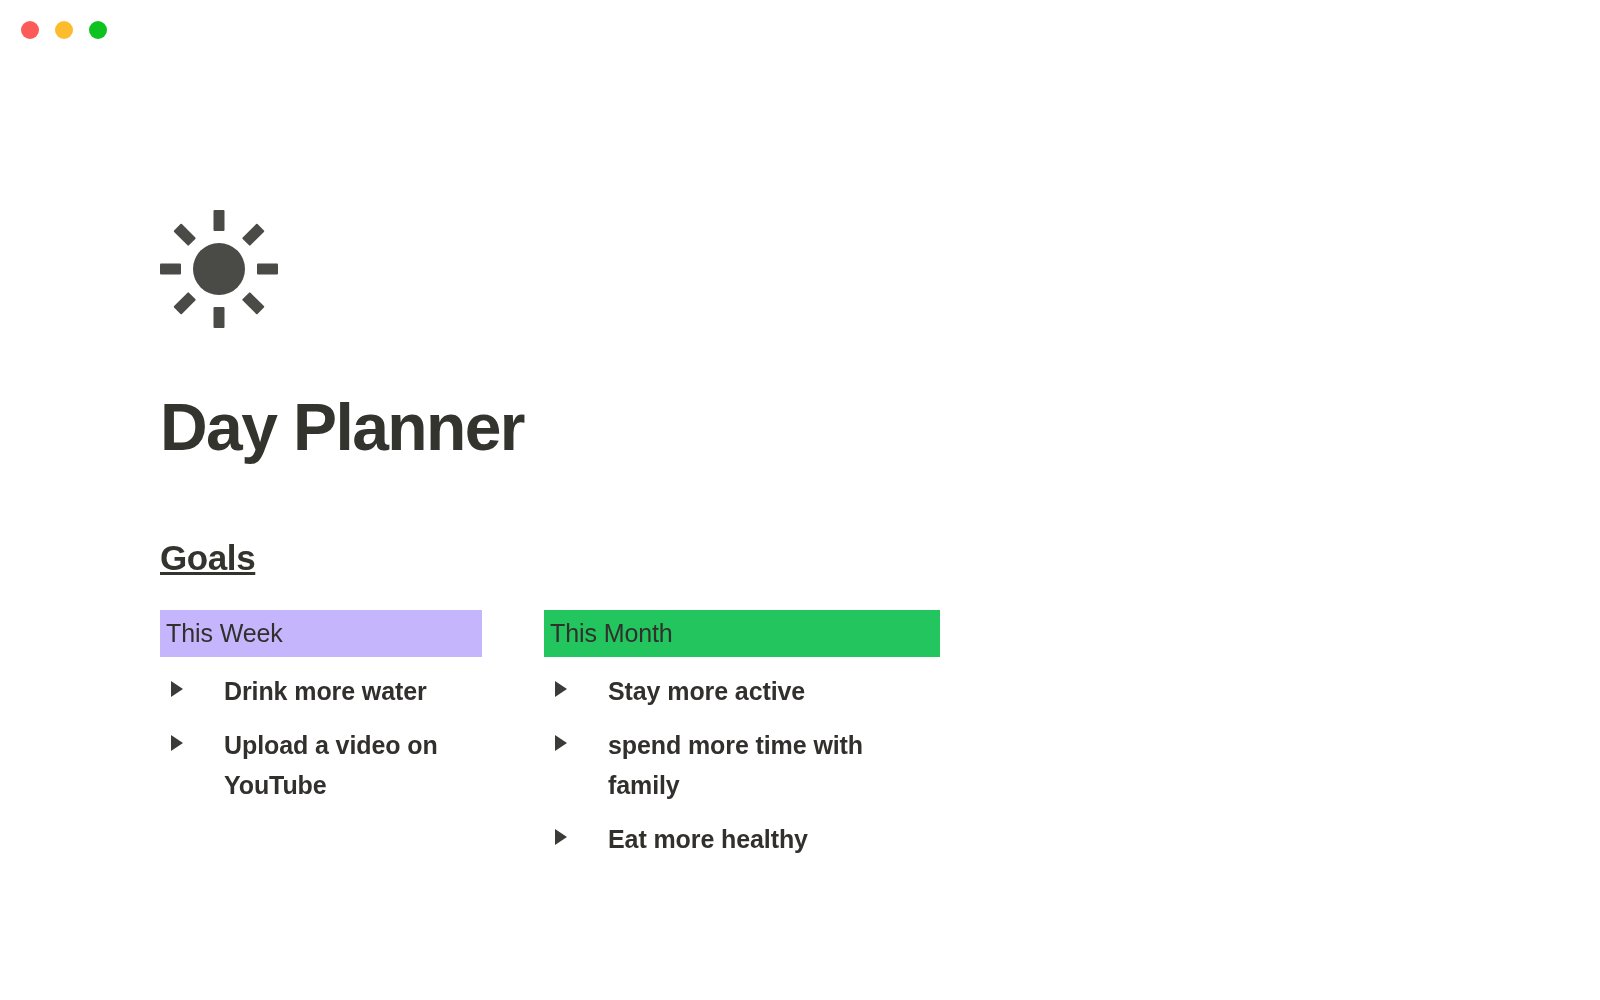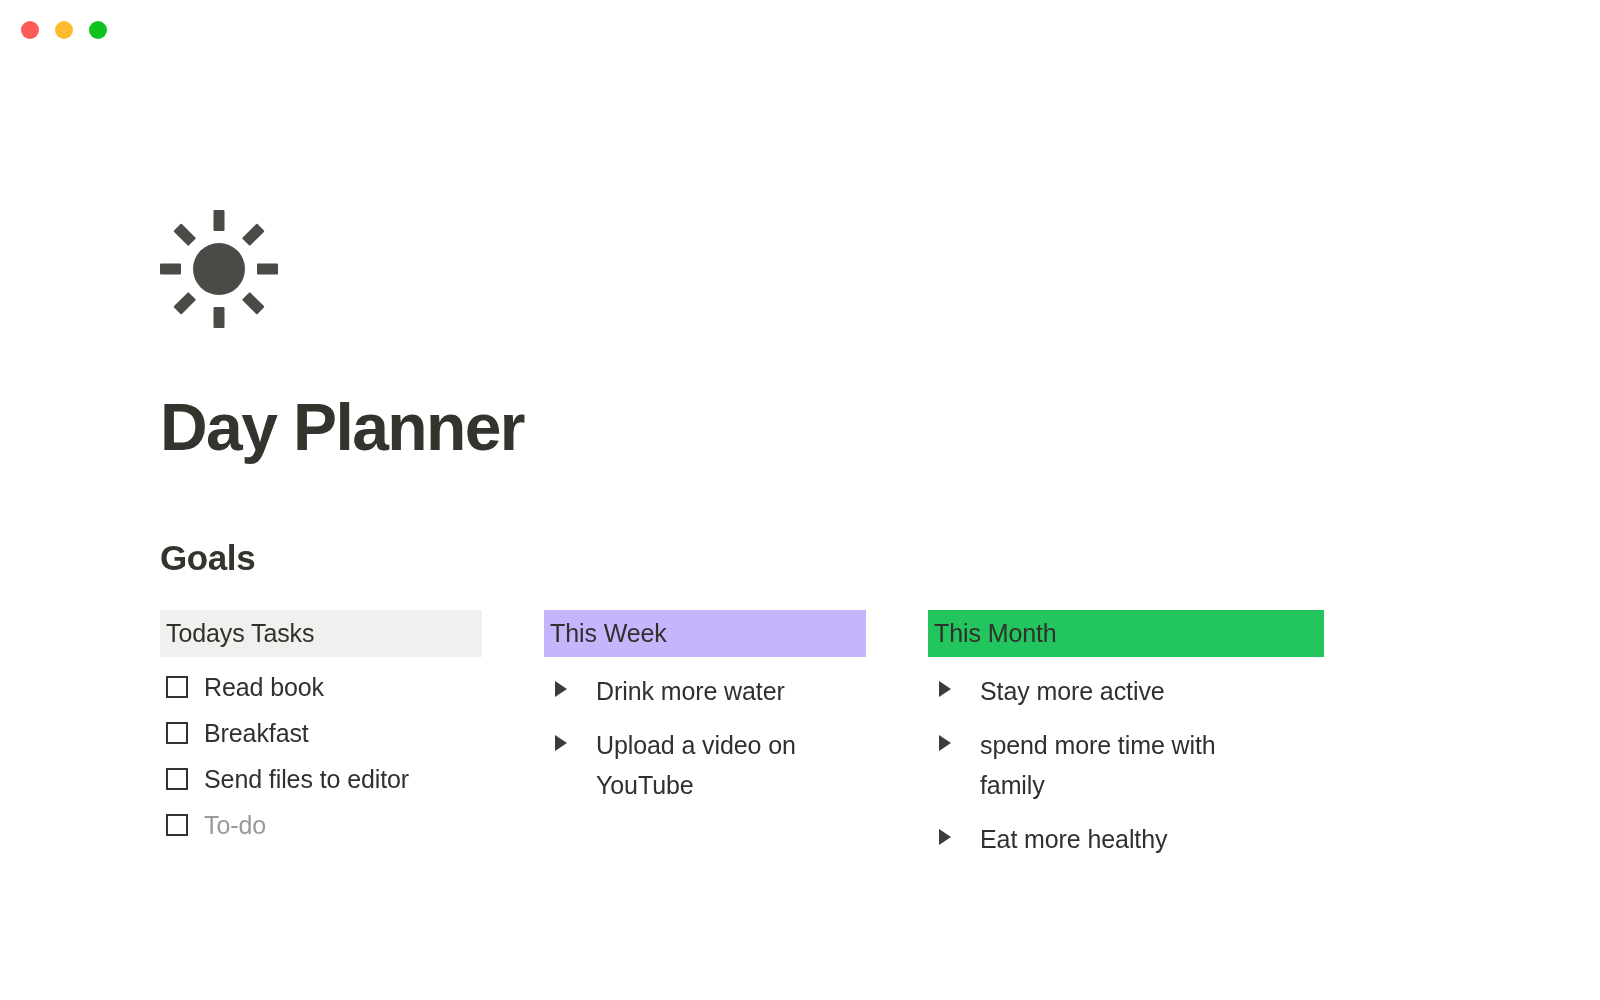--- a/index.html
+++ b/index.html
@@ -75,20 +75,21 @@
     margin: 0 0 78px 0;
     padding: 0;
   }
   .section-title {
     font-size: 35px;
     font-weight: bold;
     color: #33342e;
     letter-spacing: -0.4px;
     margin: 0 0 32px 0;
     padding: 0;
+    text-decoration: underline;
   }
 
   
   .columns {
     display: flex;
     align-items: flex-start;
     gap: 62px;
   }
   .column {
     width: 322px;
@@ -139,24 +140,25 @@
     letter-spacing: -0.1px;
   }
   .todo-label.placeholder {
     color: #9a9a97;
   }
 
   
   .toggle-row {
     display: flex;
     align-items: flex-start;
-    gap: 17px;
+    gap: 29px;
     padding: 7px 0 7px 11px;
     min-height: 38px;
     box-sizing: border-box;
+    font-weight: bold;
   }
   .tri {
     width: 0;
     height: 0;
     border-left: 12px solid #3b3b37;
     border-top: 8px solid transparent;
     border-bottom: 8px solid transparent;
     flex: 0 0 12px;
     margin-top: 10px;
   }
@@ -193,46 +195,20 @@
       <rect x="0" y="53.5" width="21" height="11" rx="1" fill="#4a4b46" transform="rotate(45 59 59)"></rect>
       <rect x="97" y="53.5" width="21" height="11" rx="1" fill="#4a4b46" transform="rotate(45 59 59)"></rect>
     </svg>
 
     <h1 class="doc-title">Day Planner</h1>
 
     <h2 class="section-title">Goals</h2>
 
     <div class="columns">
 
-      <div class="column">
-        <div class="col-header" style="background: rgb(240, 240, 238);">Todays Tasks</div>
-        <div class="col-items">
-
-          <div class="todo-row">
-            <span class="checkbox"></span>
-            <span class="todo-label">Read book</span>
-          </div>
-
-          <div class="todo-row">
-            <span class="checkbox"></span>
-            <span class="todo-label">Breakfast</span>
-          </div>
-
-          <div class="todo-row">
-            <span class="checkbox"></span>
-            <span class="todo-label">Send files to editor</span>
-          </div>
-
-          <div class="todo-row">
-            <span class="checkbox"></span>
-            <span class="todo-label placeholder">To-do</span>
-          </div>
-
-        </div>
-      </div>
 
       <div class="column">
         <div class="col-header" style="background: #c4b5fd;">This Week</div>
         <div class="col-items">
 
           <div class="toggle-row">
             <span class="tri"></span>
             <span class="toggle-label">Drink more water</span>
           </div>
 

